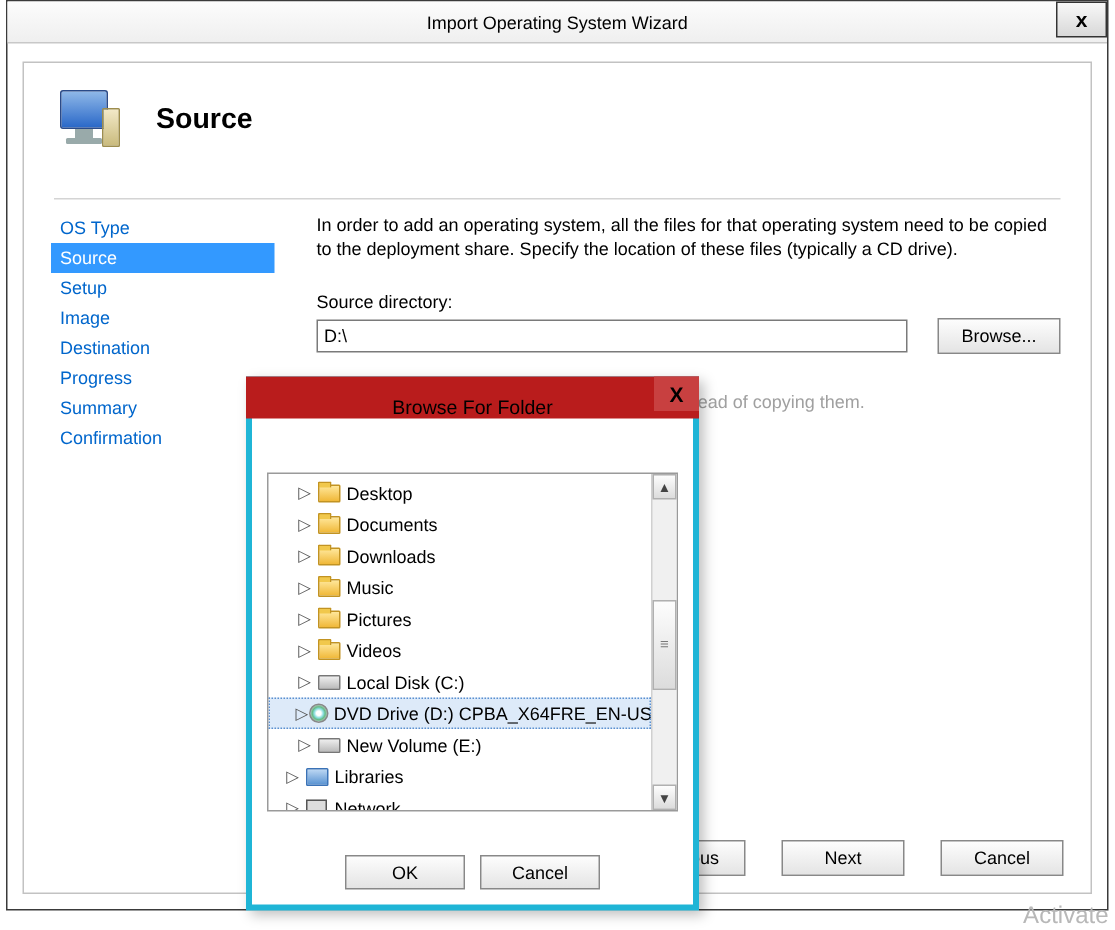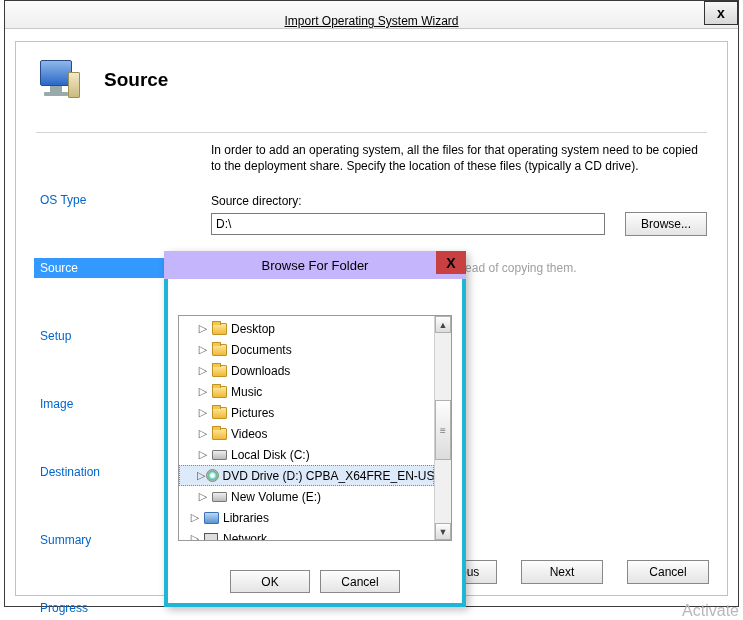--- a/index.html
+++ b/index.html
@@ -22,24 +22,23 @@
     left: 4px; top: 0;
     width: 735px; height: 607px;
     border: 1px solid #3a3a3a;
     background: #fff;
   }
   .wizard-titlebar {
     height: 28px;
     background: linear-gradient(#fcfcfc,#efefef);
     border-bottom: 1px solid #c8c8c8;
     display: flex;
-    align-items: flex-end;
+    align-items: center;
     justify-content: center;
     position: relative;
-    text-decoration: underline;
   }
   .wizard-title {
     font-size: 12px;
     color: #000;
   }
   .wizard-close-btn {
     position: absolute;
     right: 0; top: 0;
     width: 34px; height: 24px;
     border: 1px solid #333;
@@ -108,21 +107,20 @@
   .sidebar {
     width: 170px;
     padding: 6px 0 0 18px;
   }
   .sidebar-item {
     padding: 2px 4px 2px 6px;
     line-height: 16px;
     color: #0066cc;
     cursor: default;
     border-radius: 0;
-    margin-top: 48px;
   }
   .sidebar-item.selected {
     background: #3399ff;
     color: #fff;
   }
 
   .main {
     flex: 1;
     padding: 6px 20px 0 28px;
   }
@@ -187,24 +185,24 @@
   .dialog {
     position: absolute;
     left: 164px; top: 251px;
     width: 302px; height: 356px;
     background: #fff;
     border: 4px solid #1fb5d6;
     box-shadow: 3px 3px 8px rgba(0,0,0,0.25);
   }
   .dialog-titlebar {
     height: 28px;
-    background: #c4b5fd;
+    background: #b91c1c;
     margin: -4px -4px 0 -4px;
     display: flex;
-    align-items: center;
+    align-items: flex-end;
     justify-content: center;
     position: relative;
   }
   .dialog-title {
     font-size: 13px;
     color: #000;
   }
   .dialog-close-btn {
     position: absolute;
     right: 0; top: 0;
@@ -361,22 +359,23 @@
     </div>
     <div class="header-sep"></div>
 
     <div class="wizard-content">
       <div class="sidebar">
         <div class="sidebar-item">OS Type</div>
         <div class="sidebar-item selected">Source</div>
         <div class="sidebar-item">Setup</div>
         <div class="sidebar-item">Image</div>
         <div class="sidebar-item">Destination</div>
+        <div class="sidebar-item">Progress</div>
         <div class="sidebar-item">Summary</div>
-        <div class="sidebar-item">Progress</div>
+        <div class="sidebar-item">Confirmation</div>
       </div>
 
       <div class="main">
         <div class="instruction">In order to add an operating system, all the files for that operating system need to be copied to the deployment share.  Specify the location of these files (typically a CD drive).</div>
         <label class="field-label">Source directory:</label>
         <div class="dir-row">
           <input class="dir-input" type="text" value="D:\" style="">
           <button class="browse-btn">Browse...</button>
         </div>
         <div class="checkbox-row">

